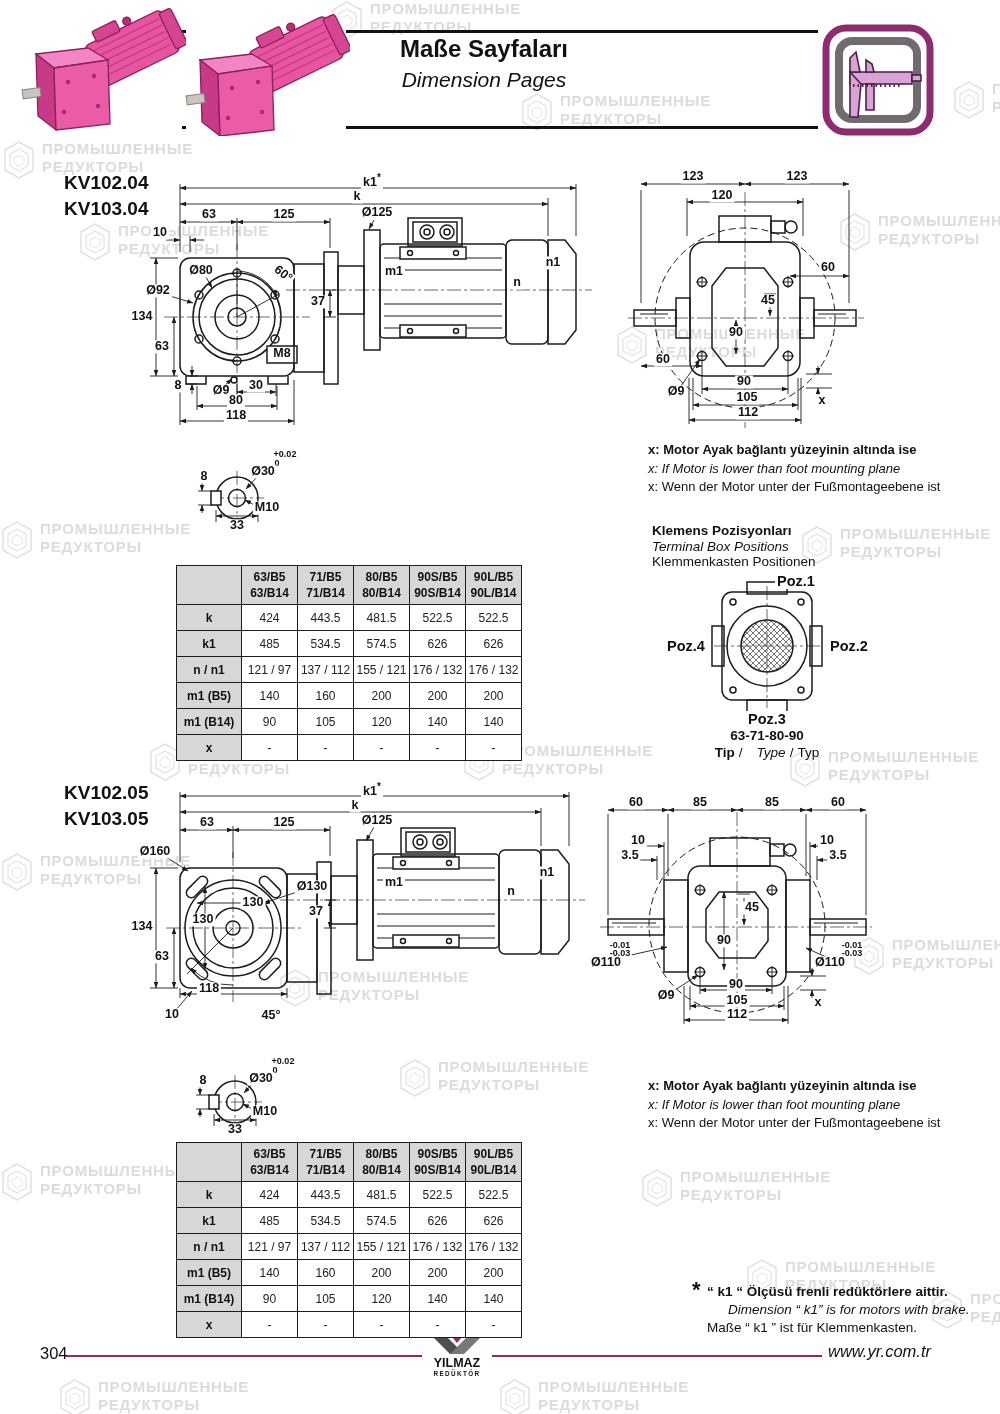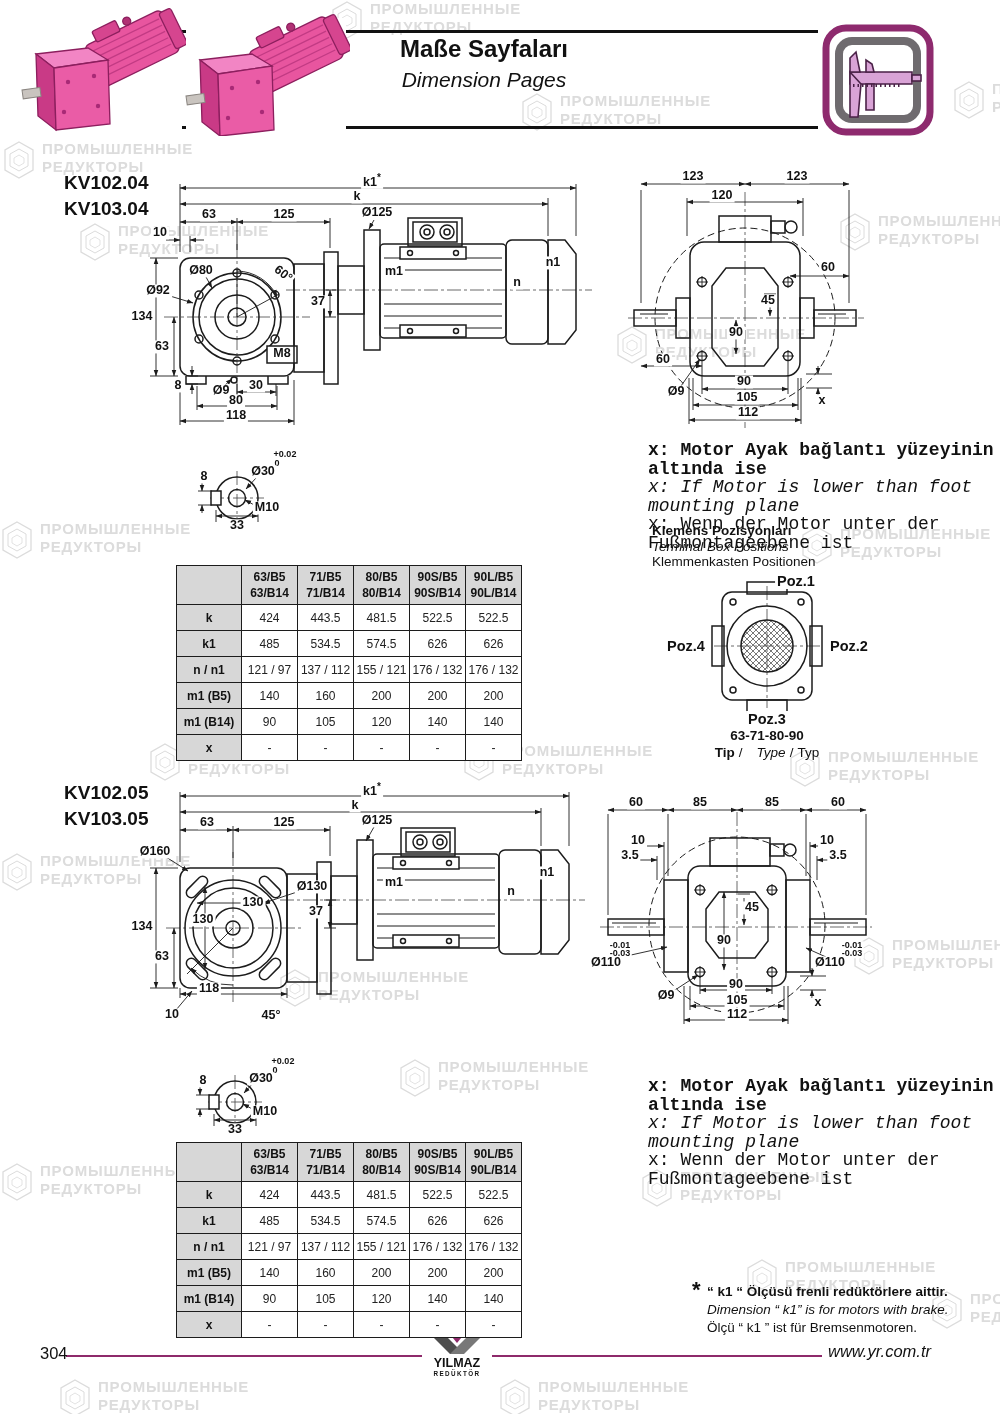--- a/index.html
+++ b/index.html
@@ -21,21 +21,21 @@
   .titleblock .t1{display:block;font-size:24px;font-weight:700;line-height:30px;}
   .titleblock .t2{display:block;font-size:21px;font-style:italic;line-height:31px;}
   .titleblock .t3{display:block;font-size:21px;line-height:31px;}
   .headnote{position:absolute;left:56px;top:139px;font-size:13.5px;z-index:3;white-space:nowrap;}
   .headnote .b{font-weight:700;}　.headnote .i{font-style:italic;}
   .headnote .i{font-style:italic;}
   .headnote .sep{margin:0 6px;font-style:italic;}
   .models{position:absolute;left:48px;font-size:19px;font-weight:700;line-height:26px;z-index:4;margin-left:16px;}
   .models span{display:block;}
   
-  .mnote{position:absolute;left:648px;width:350px;font-size:18px;line-height:18.5px;z-index:4;font-family:Liberation Mono, monospace;}
+  .mnote{position:absolute;left:648px;width:350px;font-size:13px;line-height:18.5px;z-index:4;}
   .mnote .b{font-weight:700;display:block;}
   .mnote .i{font-style:italic;display:block;}
   .mnote .n{display:block;}
   
   table.dimtable{position:absolute;left:176px;border-collapse:collapse;table-layout:fixed;
        z-index:5;background:#fff;}
   .dimtable th,.dimtable td{border:1.5px solid #1c1c1c;text-align:center;vertical-align:middle;
        font-size:12px;padding:0;}
   .dimtable thead th{background:#d7d7d7;font-weight:700;height:38px;line-height:16px;width:55px;}
   .dimtable thead th.corner{width:64px;}
@@ -51,21 +51,21 @@
        background:#fff;padding:0 2px;z-index:4;}
   .tbsizes{position:absolute;left:767px;top:735px;transform:translate(-50%,-50%);
        font-size:13.5px;font-weight:700;z-index:4;}
   .typline{position:absolute;left:767px;top:752px;transform:translate(-50%,-50%);
        font-size:13.5px;z-index:4;white-space:nowrap;}
   .typline .b{font-weight:700;} .typline .i{font-style:italic;margin-left:10px;} .typline .sep{margin:0 4px;}
   
   .fstar{position:absolute;left:692px;top:1277px;font-size:22px;font-weight:700;z-index:4;}
   .footnote{position:absolute;left:707px;top:1283px;font-size:13.5px;line-height:18px;z-index:4;}
   .footnote .b{font-weight:700;display:block;}
-  .footnote .i{font-style:italic;display:block;}
+  .footnote .i{font-style:italic;display:block;margin-left:21px;}
   .footnote .n{display:block;}
   
   .pagenum{position:absolute;left:40px;top:1344px;font-size:16.5px;z-index:4;}
   .frule{position:absolute;top:1355px;height:2.4px;background:#8e2a6b;z-index:2;}
   .website{position:absolute;left:828px;top:1342px;font-size:16.5px;font-style:italic;z-index:4;}
   .absvg{position:absolute;z-index:3;}
 </style>
 </head>
 <body>
 
@@ -891,21 +891,21 @@
   <span class="poz" style="left:686px;top:646px">Poz.4</span>
   <span class="tbsizes">63-71-80-90</span>
   <div class="typline">
     <span class="b">Tip</span><span class="sep">/</span><span class="i">Type</span><span class="sep">/</span><span>Typ</span>
   </div>
 
   <span class="fstar">*</span>
   <div class="footnote">
     <span class="b">“ k1 “ Ölçüsü frenli redüktörlere aittir.</span>
     <span class="i">Dimension “ k1” is for motors with brake.</span>
-    <span class="n">Ölçü “ k1 ” ist für Bremsenmotoren.</span>
+    <span class="n">Maße “ k1 ” ist für Klemmenkasten.</span>
   </div>
 
   <span class="pagenum">304</span>
   <div class="frule" style="left:66px;width:356px"></div>
   <div class="frule" style="left:492px;width:330px"></div>
   <svg class="absvg" style="left:422px;top:1330px" width="70" height="48" viewBox="0 0 70 48">
     <rect width="70" height="48" fill="#fff"></rect>
     <polygon points="6,2 20,2 42,24 28,24" fill="#4e4e4e"></polygon>
     <polygon points="64,2 50,2 28,24 42,24" fill="#787878"></polygon>
     <polygon points="26,2 44,2 35,13" fill="#8e2a6b"></polygon>

